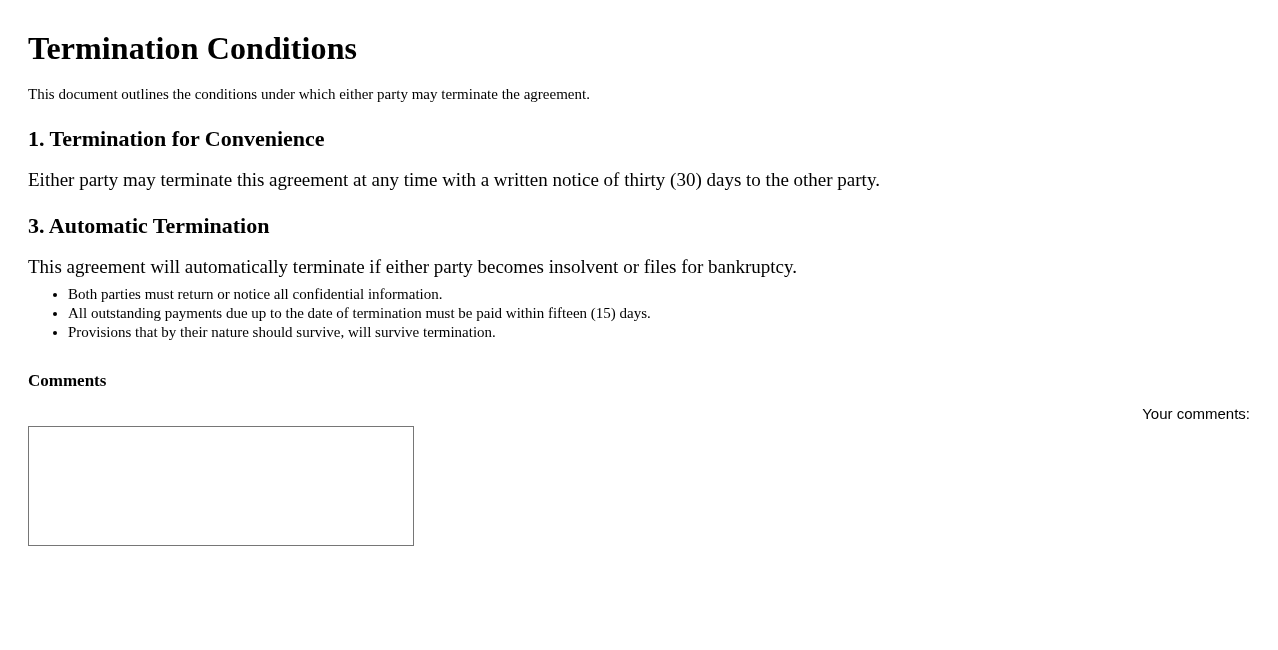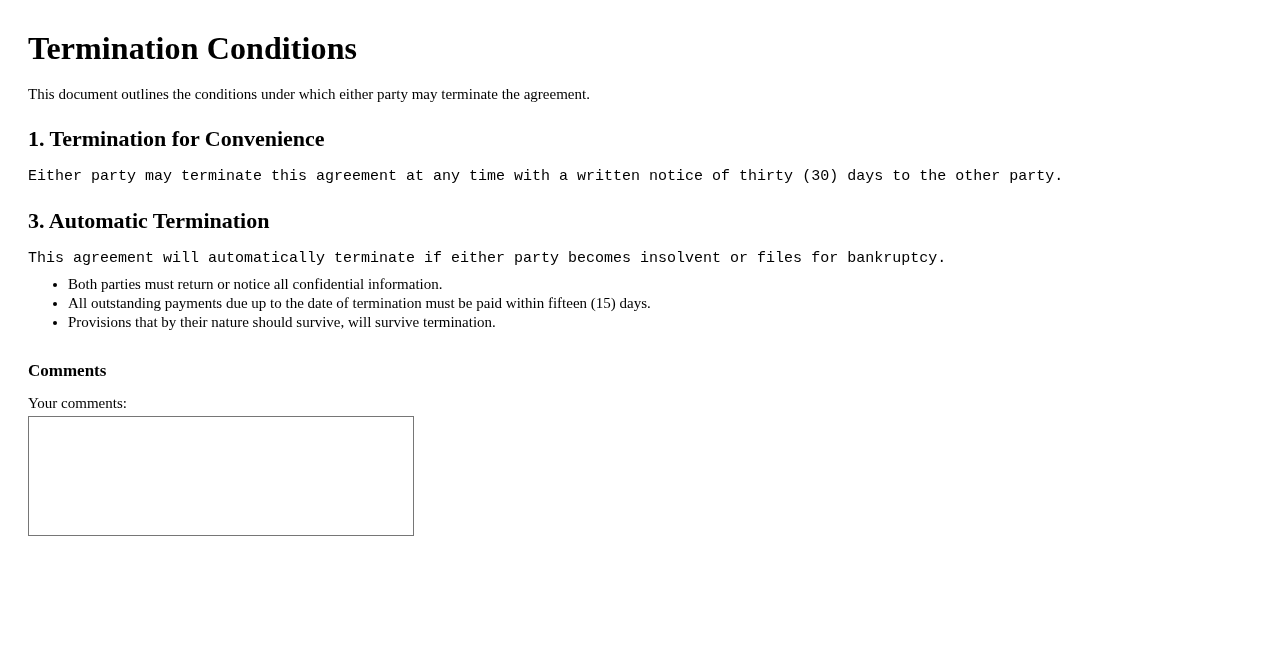--- a/index.html
+++ b/index.html
@@ -30,45 +30,45 @@
     margin: 0 0 8px 0;
     line-height: 1.35;
   }
   h2.section-heading {
     font-size: 22px;
     font-weight: bold;
     margin: 22px 0 16px 0;
     line-height: 1.15;
   }
   p.section-body {
-    font-size: 15px;
+    font-size: 19px;
     margin: 0 0 6px 0;
     line-height: 1.25;
     max-width: 1225px;
-    font-family: Liberation Mono, monospace;
   }
   h2.comments-heading {
     font-size: 17px;
     font-weight: bold;
     margin: 30px 0 14px 0;
   }
   ul.consequences {
     margin: 0 0 0 0;
     padding-left: 40px;
     font-size: 15px;
     line-height: 1.22;
   }
   ul.consequences li {
     margin: 0 0 1px 0;
   }
   label.comments-label {
     display: block;
     font-size: 15px;
     margin: 0 0 4px 0;
-    font-family: Liberation Serif, serif;
+    font-family: Liberation Sans, sans-serif;
+    text-align: right;
   }
   textarea.comments-box {
     width: 386px;
     height: 120px;
     border: 1px solid #767676;
     box-sizing: border-box;
     font-family: "Liberation Serif", "DejaVu Serif", serif;
     font-size: 14px;
     padding: 3px 4px;
     resize: none;

